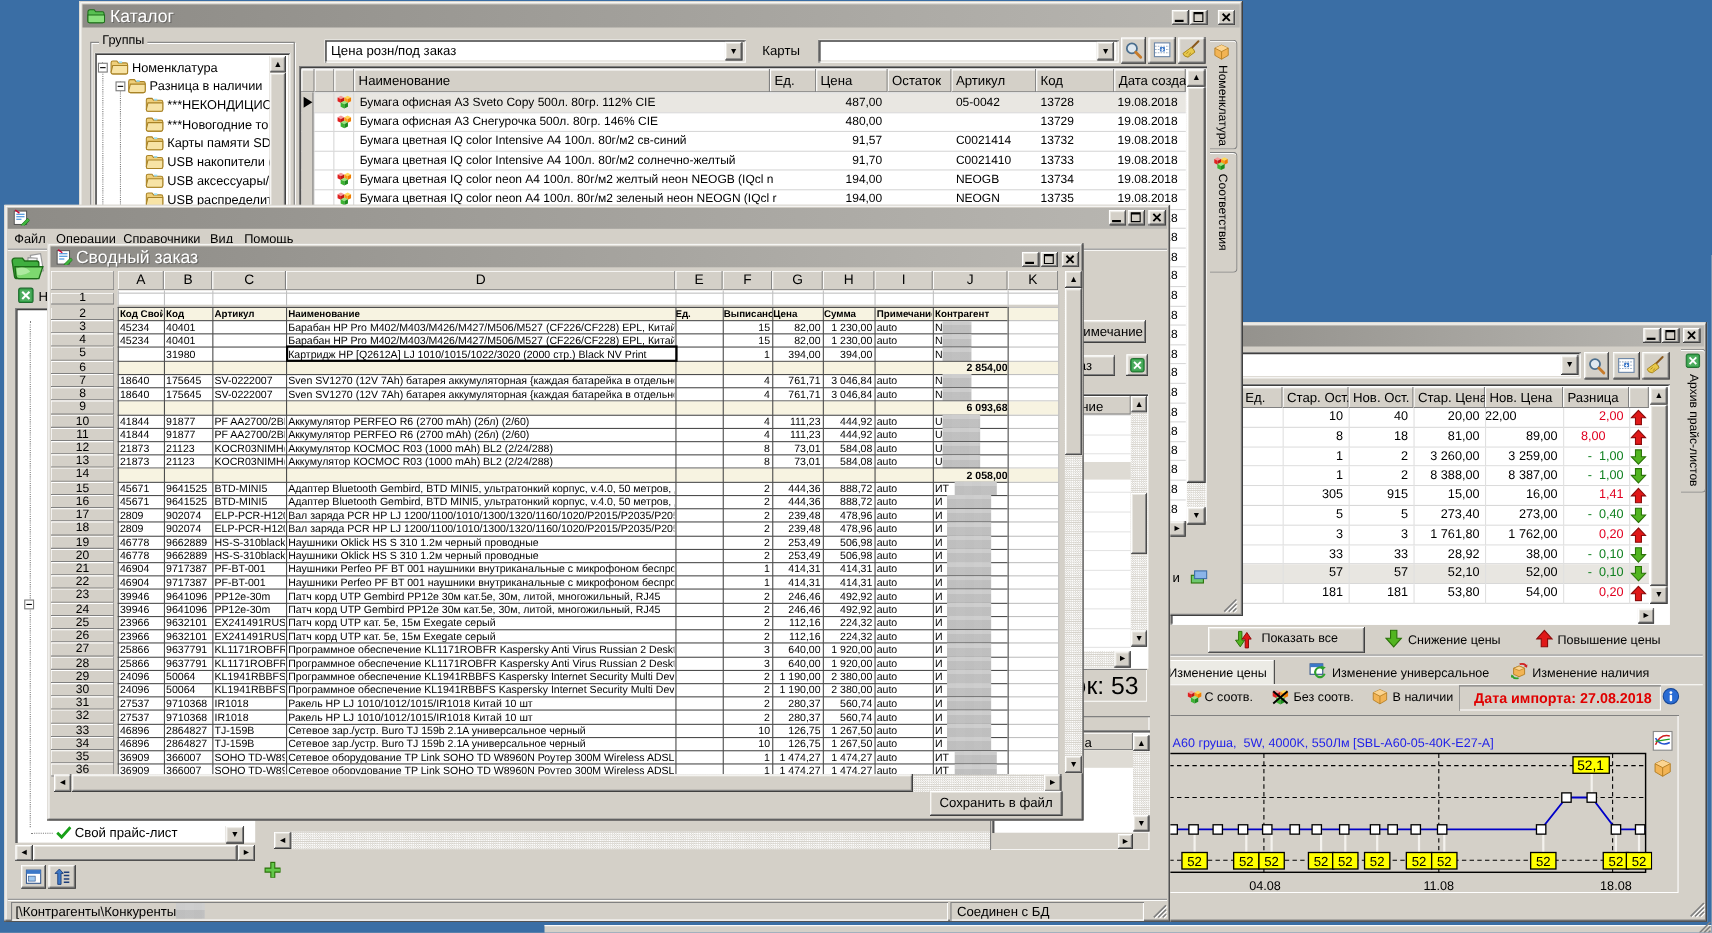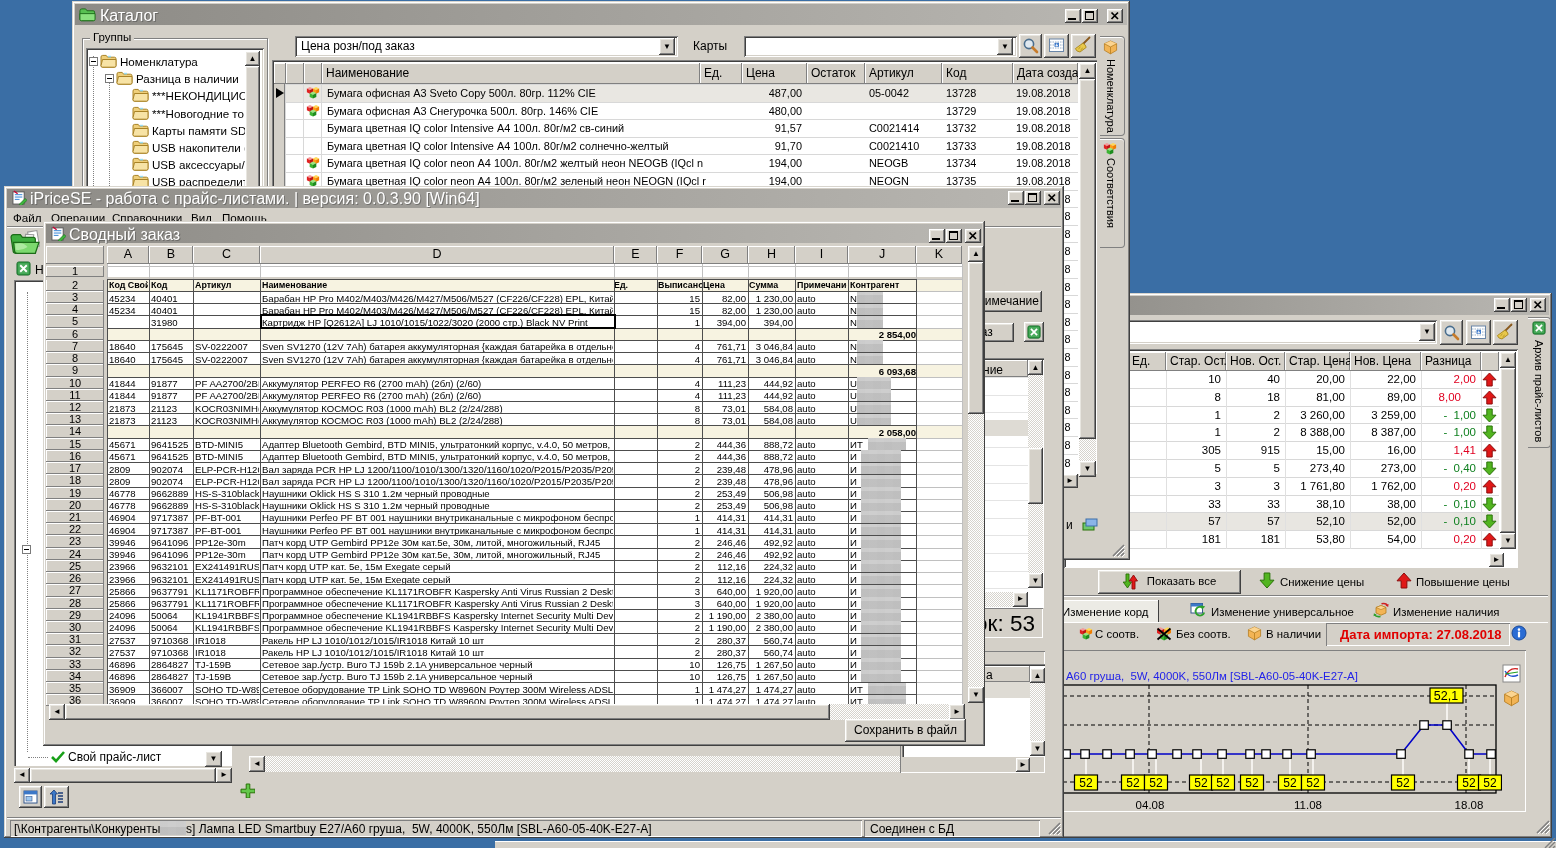--- a/index.html
+++ b/index.html
@@ -82,38 +82,38 @@
 <div class="hdc" style="left:120px;top:59px;width:60px;height:19px;line-height:18px;padding-left:4px">Стар. Ост.</div>
 <div class="hdc" style="left:180px;top:59px;width:59px;height:19px;line-height:18px;padding-left:4px">Нов. Ост.</div>
 <div class="hdc" style="left:239px;top:59px;width:65px;height:19px;line-height:18px;padding-left:4px">Стар. Цена</div>
 <div class="hdc" style="left:304px;top:59px;width:71px;height:19px;line-height:18px;padding-left:4px">Нов. Цена</div>
 <div class="hdc" style="left:375px;top:59px;width:60px;height:19px;line-height:18px;padding-left:4px">Разница</div>
 <div class="hdc" style="left:435px;top:59px;width:18px;height:19px;line-height:18px;padding-left:4px"></div>
 <div class="ab" style="left:20px;top:78px;width:433px;height:17.8px;background:#fff;border-bottom:1px solid #d8d8d8"></div>
 <div class="cell" style="left:120px;top:78px;width:55px;height:17.8px;font-size:11.5px;line-height:17.8px;text-align:right">10</div>
 <div class="cell" style="left:180px;top:78px;width:54px;height:17.8px;font-size:11.5px;line-height:17.8px;text-align:right">40</div>
 <div class="cell" style="left:239px;top:78px;width:60px;height:17.8px;font-size:11.5px;line-height:17.8px;text-align:right">20,00</div>
-<div class="cell" style="left:304px;top:78px;width:66px;height:17.8px;font-size:11.5px;line-height:17.8px;text-align:right">22,00</div>
+<div class="cell" style="left:304px;top:78px;width:66px;height:17.8px;font-size:11.5px;line-height:17.8px;">22,00</div>
 <div class="cell" style="left:375px;top:78px;width:55px;height:17.8px;font-size:11.5px;line-height:17.8px;text-align:right;color:#e00020">2,00</div>
 <svg class="ab" style="left:436px;top:79px;" width="15" height="15" viewBox="0 0 15 15">
       <path d="M7.5 1 L14 7.8 H10.2 V14 H4.8 V7.8 H1 Z" fill="#e01818" stroke="#8c0b0b" stroke-width="1"></path>
     </svg>
 <div class="ab" style="left:82px;top:78px;width:1px;height:17.8px;background:#e0e0e0"></div>
 <div class="ab" style="left:120px;top:78px;width:1px;height:17.8px;background:#e0e0e0"></div>
 <div class="ab" style="left:180px;top:78px;width:1px;height:17.8px;background:#e0e0e0"></div>
 <div class="ab" style="left:239px;top:78px;width:1px;height:17.8px;background:#e0e0e0"></div>
 <div class="ab" style="left:304px;top:78px;width:1px;height:17.8px;background:#e0e0e0"></div>
 <div class="ab" style="left:375px;top:78px;width:1px;height:17.8px;background:#e0e0e0"></div>
 <div class="ab" style="left:435px;top:78px;width:1px;height:17.8px;background:#e0e0e0"></div>
 <div class="ab" style="left:20px;top:95.8px;width:433px;height:17.8px;background:#fff;border-bottom:1px solid #d8d8d8"></div>
 <div class="cell" style="left:120px;top:95.8px;width:55px;height:17.8px;font-size:11.5px;line-height:17.8px;text-align:right">8</div>
 <div class="cell" style="left:180px;top:95.8px;width:54px;height:17.8px;font-size:11.5px;line-height:17.8px;text-align:right">18</div>
 <div class="cell" style="left:239px;top:95.8px;width:60px;height:17.8px;font-size:11.5px;line-height:17.8px;text-align:right">81,00</div>
 <div class="cell" style="left:304px;top:95.8px;width:66px;height:17.8px;font-size:11.5px;line-height:17.8px;text-align:right">89,00</div>
-<div class="cell" style="left:360px;top:95.8px;width:55px;height:17.8px;font-size:11.5px;line-height:17.8px;text-align:right;color:#e00020">8,00</div>
+<div class="cell" style="left:375px;top:95.8px;width:55px;height:17.8px;font-size:11.5px;line-height:17.8px;text-align:center;color:#e00020">8,00</div>
 <svg class="ab" style="left:436px;top:96.8px;" width="15" height="15" viewBox="0 0 15 15">
       <path d="M7.5 1 L14 7.8 H10.2 V14 H4.8 V7.8 H1 Z" fill="#e01818" stroke="#8c0b0b" stroke-width="1"></path>
     </svg>
 <div class="ab" style="left:82px;top:95.8px;width:1px;height:17.8px;background:#e0e0e0"></div>
 <div class="ab" style="left:120px;top:95.8px;width:1px;height:17.8px;background:#e0e0e0"></div>
 <div class="ab" style="left:180px;top:95.8px;width:1px;height:17.8px;background:#e0e0e0"></div>
 <div class="ab" style="left:239px;top:95.8px;width:1px;height:17.8px;background:#e0e0e0"></div>
 <div class="ab" style="left:304px;top:95.8px;width:1px;height:17.8px;background:#e0e0e0"></div>
 <div class="ab" style="left:375px;top:95.8px;width:1px;height:17.8px;background:#e0e0e0"></div>
 <div class="ab" style="left:435px;top:95.8px;width:1px;height:17.8px;background:#e0e0e0"></div>
@@ -193,21 +193,21 @@
 <div class="ab" style="left:82px;top:184.8px;width:1px;height:17.8px;background:#e0e0e0"></div>
 <div class="ab" style="left:120px;top:184.8px;width:1px;height:17.8px;background:#e0e0e0"></div>
 <div class="ab" style="left:180px;top:184.8px;width:1px;height:17.8px;background:#e0e0e0"></div>
 <div class="ab" style="left:239px;top:184.8px;width:1px;height:17.8px;background:#e0e0e0"></div>
 <div class="ab" style="left:304px;top:184.8px;width:1px;height:17.8px;background:#e0e0e0"></div>
 <div class="ab" style="left:375px;top:184.8px;width:1px;height:17.8px;background:#e0e0e0"></div>
 <div class="ab" style="left:435px;top:184.8px;width:1px;height:17.8px;background:#e0e0e0"></div>
 <div class="ab" style="left:20px;top:202.6px;width:433px;height:17.8px;background:#fff;border-bottom:1px solid #d8d8d8"></div>
 <div class="cell" style="left:120px;top:202.6px;width:55px;height:17.8px;font-size:11.5px;line-height:17.8px;text-align:right">33</div>
 <div class="cell" style="left:180px;top:202.6px;width:54px;height:17.8px;font-size:11.5px;line-height:17.8px;text-align:right">33</div>
-<div class="cell" style="left:239px;top:202.6px;width:60px;height:17.8px;font-size:11.5px;line-height:17.8px;text-align:right">38,10</div>
+<div class="cell" style="left:239px;top:202.6px;width:60px;height:17.8px;font-size:11.5px;line-height:17.8px;text-align:right">28,92</div>
 <div class="cell" style="left:304px;top:202.6px;width:66px;height:17.8px;font-size:11.5px;line-height:17.8px;text-align:right">38,00</div>
 <div class="cell" style="left:375px;top:202.6px;width:55px;height:17.8px;font-size:11.5px;line-height:17.8px;text-align:right;color:#108020">-&nbsp;&nbsp;0,10</div>
 <svg class="ab" style="left:436px;top:203.6px;" width="15" height="15" viewBox="0 0 15 15">
       <path d="M7.5 14 L14 7.2 H10.2 V1 H4.8 V7.2 H1 Z" fill="#52b520" stroke="#2a7208" stroke-width="1"></path>
     </svg>
 <div class="ab" style="left:82px;top:202.6px;width:1px;height:17.8px;background:#e0e0e0"></div>
 <div class="ab" style="left:120px;top:202.6px;width:1px;height:17.8px;background:#e0e0e0"></div>
 <div class="ab" style="left:180px;top:202.6px;width:1px;height:17.8px;background:#e0e0e0"></div>
 <div class="ab" style="left:239px;top:202.6px;width:1px;height:17.8px;background:#e0e0e0"></div>
 <div class="ab" style="left:304px;top:202.6px;width:1px;height:17.8px;background:#e0e0e0"></div>
@@ -257,21 +257,21 @@
 <svg class="ab" style="left:213px;top:279px;" width="16" height="17" viewBox="0 0 16 17">
       <path d="M8 16 L15 8.16 H10.88 V1 H5.12 V8.16 H1 Z" fill="#52b520" stroke="#2a7208" stroke-width="1"></path>
     </svg>
 <div class="t" style="left:234px;top:283px;font-size:11.4px;">Снижение цены</div>
 <svg class="ab" style="left:350px;top:279px;" width="16" height="17" viewBox="0 0 16 17">
       <path d="M8 1 L15 8.84 H10.88 V16 H5.12 V8.84 H1 Z" fill="#e01818" stroke="#8c0b0b" stroke-width="1"></path>
     </svg>
 <div class="t" style="left:370px;top:283px;font-size:11.4px;">Повышение цены</div>
 <div class="ab" style="left:4px;top:302px;width:498px;height:2px;background:#fff;border-top:1px solid #808080"></div>
 <div class="ab" style="left:4px;top:307px;width:109px;height:22px;background:#ecebe5;box-shadow:inset -1px 0 0 #404040,inset 1px 1px 0 #fff"></div>
-<div class="t" style="left:16px;top:313px;font-size:11.4px;">Изменение корд</div>
+<div class="t" style="left:16px;top:313px;font-size:11.4px;">Изменение цены</div>
 <svg class="ab" style="left:144px;top:309px;" width="16" height="16" viewBox="0 0 16 16">
       <g transform="scale(1)">
         <rect x="1" y="1.5" width="11.5" height="9.5" fill="#fff" stroke="#33568c"></rect>
         <rect x="1" y="1.5" width="11.5" height="3" fill="#3c78c8"></rect>
         <path d="M14.2 10.5 a4.4 4.4 0 1 1-1.5-4.8" stroke="#2ea02c" stroke-width="1.9" fill="none"></path>
         <path d="M10.8 3.2 l4.4 1.4 -3.2 3 Z" fill="#2ea02c"></path>
       </g>
     </svg>
 <div class="t" style="left:165px;top:313px;font-size:11.4px;">Изменение универсальное</div>
 <svg class="ab" style="left:327px;top:309px;" width="16" height="16" viewBox="0 0 16 16">
@@ -790,21 +790,20 @@
 <div class="win" style="left:4px;top:186px;width:1060px;height:652px">
 <div class="tb" style="left:3px;top:3px;width:1054px;height:19px;"></div>
 <svg class="ab" style="left:8px;top:4px;" width="15" height="15" viewBox="0 0 15 15">
       <g transform="scale(0.9375)">
         <rect x="1" y="2" width="12" height="13" fill="#fff" stroke="#555"></rect>
         <path d="M3 5 h8 M3 7.5 h8 M3 10 h5" stroke="#2a7fd4" stroke-width="1"></path>
         <path d="M8 15 L14 9 l2 2 -6 6 -2.5.5 Z" fill="#3db53d" stroke="#1c6c18" stroke-width=".7"></path>
         <path d="M2 1 l4 3" stroke="#c03" stroke-width="1.4"></path>
       </g>
     </svg>
-<div class="tbt" style="left:26px;top:4px">iPriceSE - работа с прайс-листами. | версия: 0.0.3.90 [Win64]</div>
 <div class="cap" style="left:1004px;top:5px;width:16px;height:14px;">
       <div class="ab" style="left:3px;top:9px;width:8px;height:2px;background:#000"></div>
     </div>
 <div class="cap" style="left:1021px;top:5px;width:16px;height:14px;">
       <div class="ab" style="left:3px;top:2px;width:9px;height:9px;border:1px solid #000;border-top-width:2px"></div>
     </div>
 <div class="cap" style="left:1040px;top:5px;width:16px;height:14px;"><svg width="16" height="14" viewBox="0 0 16 14">
         <path d="M4.5 3.5 L11 10 M11 3.5 L4.5 10" stroke="#000" stroke-width="1.7"></path>
       </svg></div>
 <div class="t" style="left:9px;top:25px;font-size:11.6px;">Файл</div>
@@ -902,21 +901,20 @@
 <div class="sba" style="left:1026px;top:482px;width:15px;height:15px;font-size:8px;line-height:15px">▲</div>
 <div class="sba" style="left:1026px;top:555px;width:15px;height:15px;font-size:8px;line-height:15px">▼</div>
 <div class="ab" style="left:1026px;top:497px;width:15px;height:58px;background:repeating-conic-gradient(#fff 0 25%,#d6d3cc 0 50%) 0 0/2px 2px"></div>
 <div class="ab" style="left:900px;top:496px;width:126px;height:16px;background:#dedbd4"></div>
 <div class="sba" style="left:1012px;top:572px;width:14px;height:14px;font-size:8px;line-height:13px">►</div>
 <div class="ab" style="left:3px;top:631px;width:1054px;height:2px;background:#fff;border-top:1px solid #808080"></div>
 <div class="sunkp" style="left:6px;top:634px;width:852px;height:17px;background:#d4d0c8"></div>
 <div class="sunkp" style="left:860px;top:634px;width:176px;height:17px;background:#d4d0c8"></div>
 <div class="t" style="left:10px;top:636px;font-size:12px;">[\Контрагенты\Конкуренты\</div>
 <div class="mosa" style="left:156px;top:635px;width:26px;height:14px;"></div>
-<div class="t" style="left:182px;top:636px;font-size:12px;">s] Лампа LED Smartbuy E27/A60 груша,&nbsp; 5W, 4000K, 550Лм [SBL-A60-05-40K-E27-A]</div>
 <div class="t" style="left:866px;top:636px;font-size:12px;">Соединен с БД</div>
 <svg class="ab" style="left:1044px;top:636px;" width="13" height="13" viewBox="0 0 13 13">
       <path d="M12 1 L1 12 M12 5 L5 12 M12 9 L9 12" stroke="#808080" stroke-width="1.6"></path>
       <path d="M13 2 L2 13 M13 6 L6 13 M13 10 L10 13" stroke="#fff" stroke-width="1"></path>
     </svg>
 <div class="win" style="left:39px;top:35px;width:942px;height:525px">
 <div class="tb" style="left:3px;top:3px;width:936px;height:19px;"></div>
 <svg class="ab" style="left:8px;top:5px;" width="15" height="15" viewBox="0 0 15 15">
         <g transform="scale(0.9375)">
           <rect x="1" y="2" width="12" height="13" fill="#fff" stroke="#555"></rect>

